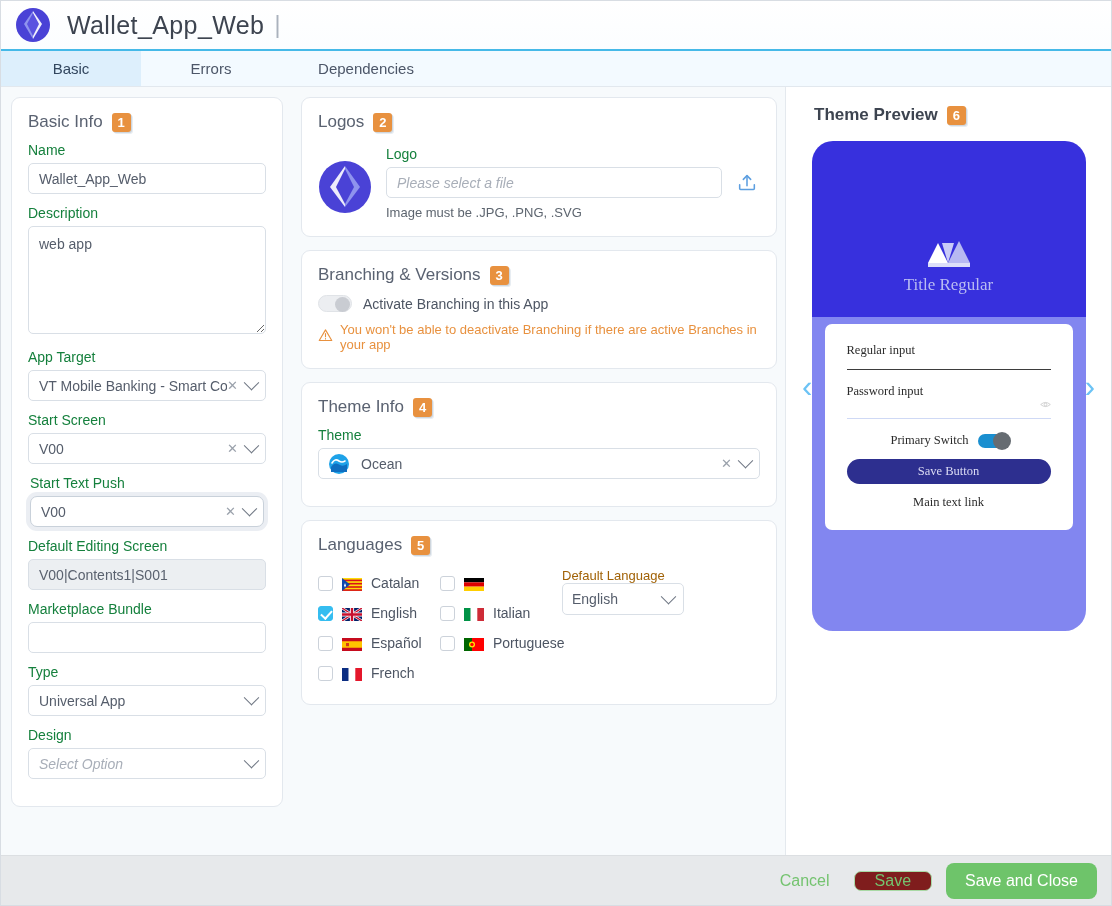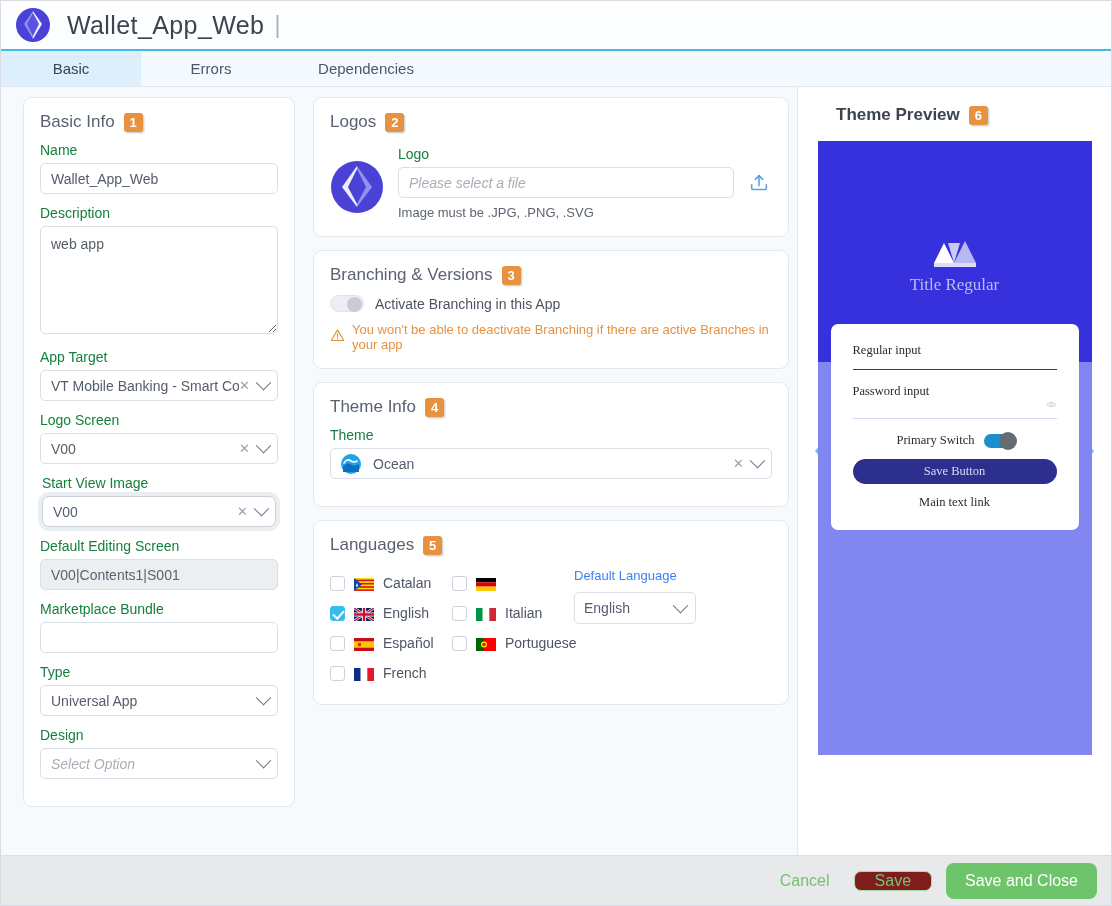--- a/index.html
+++ b/index.html
@@ -52,21 +52,20 @@
 
   
   .body {
     flex: 1 1 auto; display: flex; min-height: 0;
     background: #f7fafc;
   }
   .col-left {
     width: 292px; flex: 0 0 292px;
     padding: 10px 10px 8px 10px;
     overflow: hidden;
-    margin-left: 12px;
   }
   .col-mid {
     width: 492px; flex: 0 0 492px;
     padding: 10px 8px 8px 8px;
   }
   .col-right {
     flex: 1 1 auto;
     background: #ffffff;
     border-left: 1px solid #e4e9ee;
     position: relative;
@@ -190,44 +189,45 @@
   }
   .cbx.checked::after {
     content: ""; position: absolute;
     left: 4px; top: 1px; width: 5px; height: 9px;
     border-right: 2px solid #fff; border-bottom: 2px solid #fff;
     transform: rotate(42deg);
   }
   .flag { width: 20px; height: 13px; flex: 0 0 20px; border-radius: 1px; }
   .lang-name { font-size: 14px; color: #4d5563; }
   .default-lang-label {
-    font-size: 13px; color: #3b82f6; margin-bottom: 9px;
+    font-size: 13px; color: #a16207; margin-bottom: 0;
   }
   .default-lang-sel {
     width: 122px; height: 32px;
     border: 1px solid #d9dfe6; border-radius: 5px;
     background: #fff; display: flex; align-items: center;
     padding: 0 9px; font-size: 14px; color: #555d6b; cursor: pointer;
   }
 
   
-  .preview-head { display: flex; align-items: center; gap: 9px; margin: 2px 0 16px 28px; }
+  .preview-head { display: flex; align-items: center; gap: 9px; margin: 2px 0 16px 18px; }
   .preview-title { font-size: 17px; color: #3d4450; font-weight: 700; }
   .phone-wrap { position: relative; display: flex; align-items: center; justify-content: center; }
   .arrow {
     position: absolute; top: 50%; transform: translateY(-50%);
     color: #6cc3f5; font-size: 31px; font-weight: 300; cursor: pointer;
     line-height: 1; user-select: none;
   }
   .arrow.left { left: 6px; }
   .arrow.right { right: 6px; }
   .phone {
-    width: 274px; height: 614px;
+    width: 274px; height: 490px;
     position: relative; overflow: hidden;
     background: linear-gradient(180deg,#3730dd 0%,#3730dd 36%,#8286f0 36%,#8286f0 100%);
+    border-radius: 21px;
   }
   .phone-logo { width: 42px; height: 33px; margin: 0 auto; padding-top: 96px; }
   .phone-title {
     text-align: center; color: #b9bcf2; font-size: 17px;
     font-family: "Liberation Serif", serif; margin-top: 38px;
   }
   .phone-card {
     position: absolute; left: 13px; right: 13px; top: 183px;
     background: #fff; border-radius: 7px;
     padding: 19px 22px 20px 22px;
@@ -335,30 +335,30 @@
         <div class="field">
           <label class="field-label">App Target</label>
           <div class="select-box">
             <span class="select-val">VT Mobile Banking - Smart Conf</span>
             <span class="sel-x">✕</span>
             <span class="chev"></span>
           </div>
         </div>
 
         <div class="field">
-          <label class="field-label">Logo Screen</label>
+          <label class="field-label">Start Screen</label>
           <div class="select-box">
             <span class="select-val">V00</span>
             <span class="sel-x">✕</span>
             <span class="chev"></span>
           </div>
         </div>
 
         <div class="field focused">
-          <label class="field-label">Start View Image</label>
+          <label class="field-label">Start Text Push</label>
           <div class="select-box">
             <span class="select-val">V00</span>
             <span class="sel-x">✕</span>
             <span class="chev"></span>
           </div>
         </div>
 
         <div class="field">
           <label class="field-label">Default Editing Screen</label>
           <input class="txt" readonly="" value="V00|Contents1|S001" style="">

